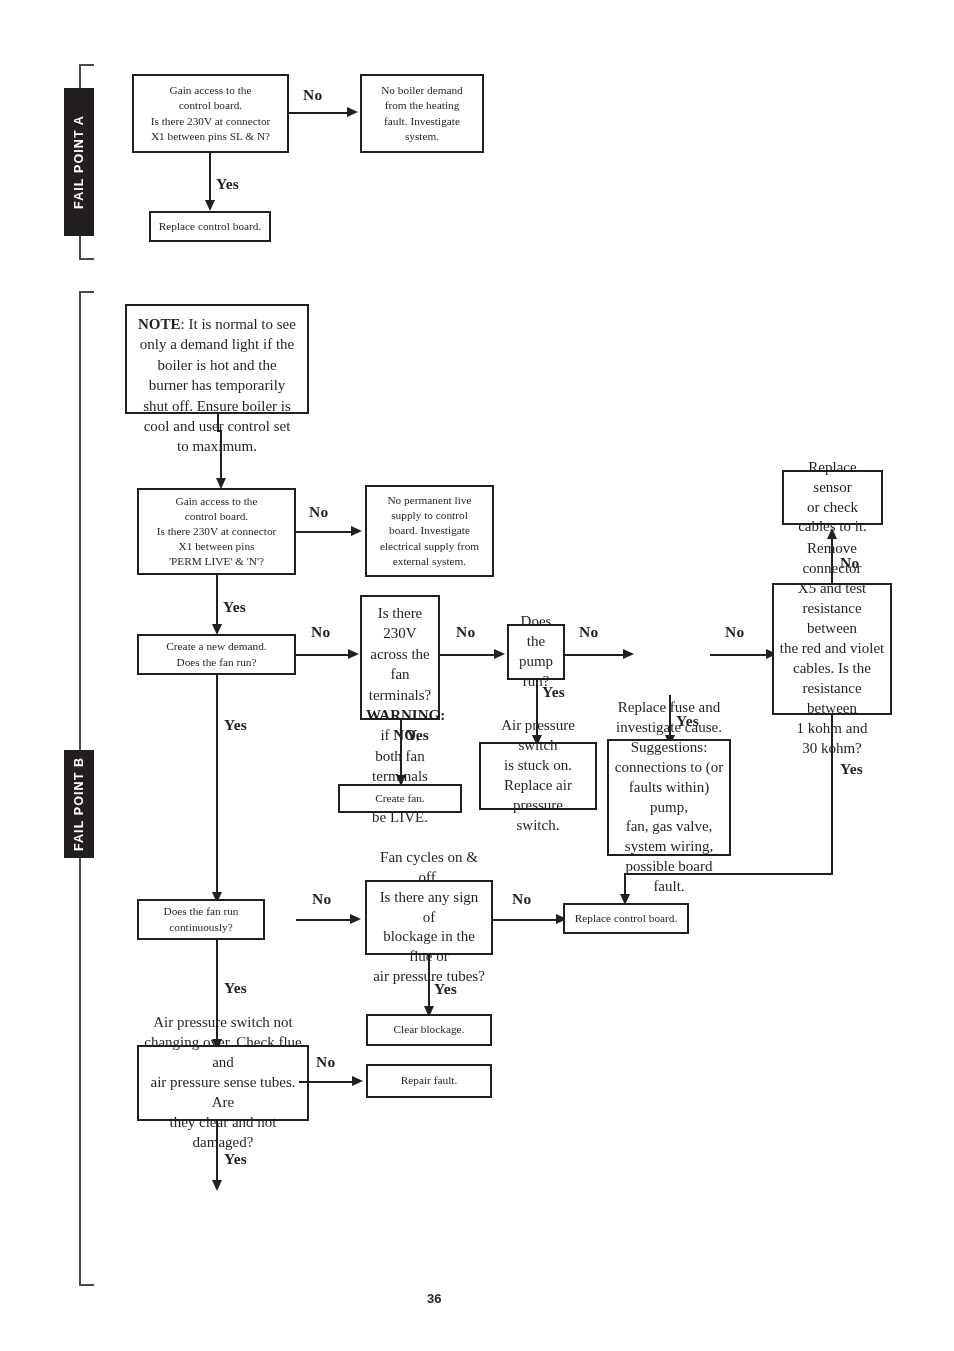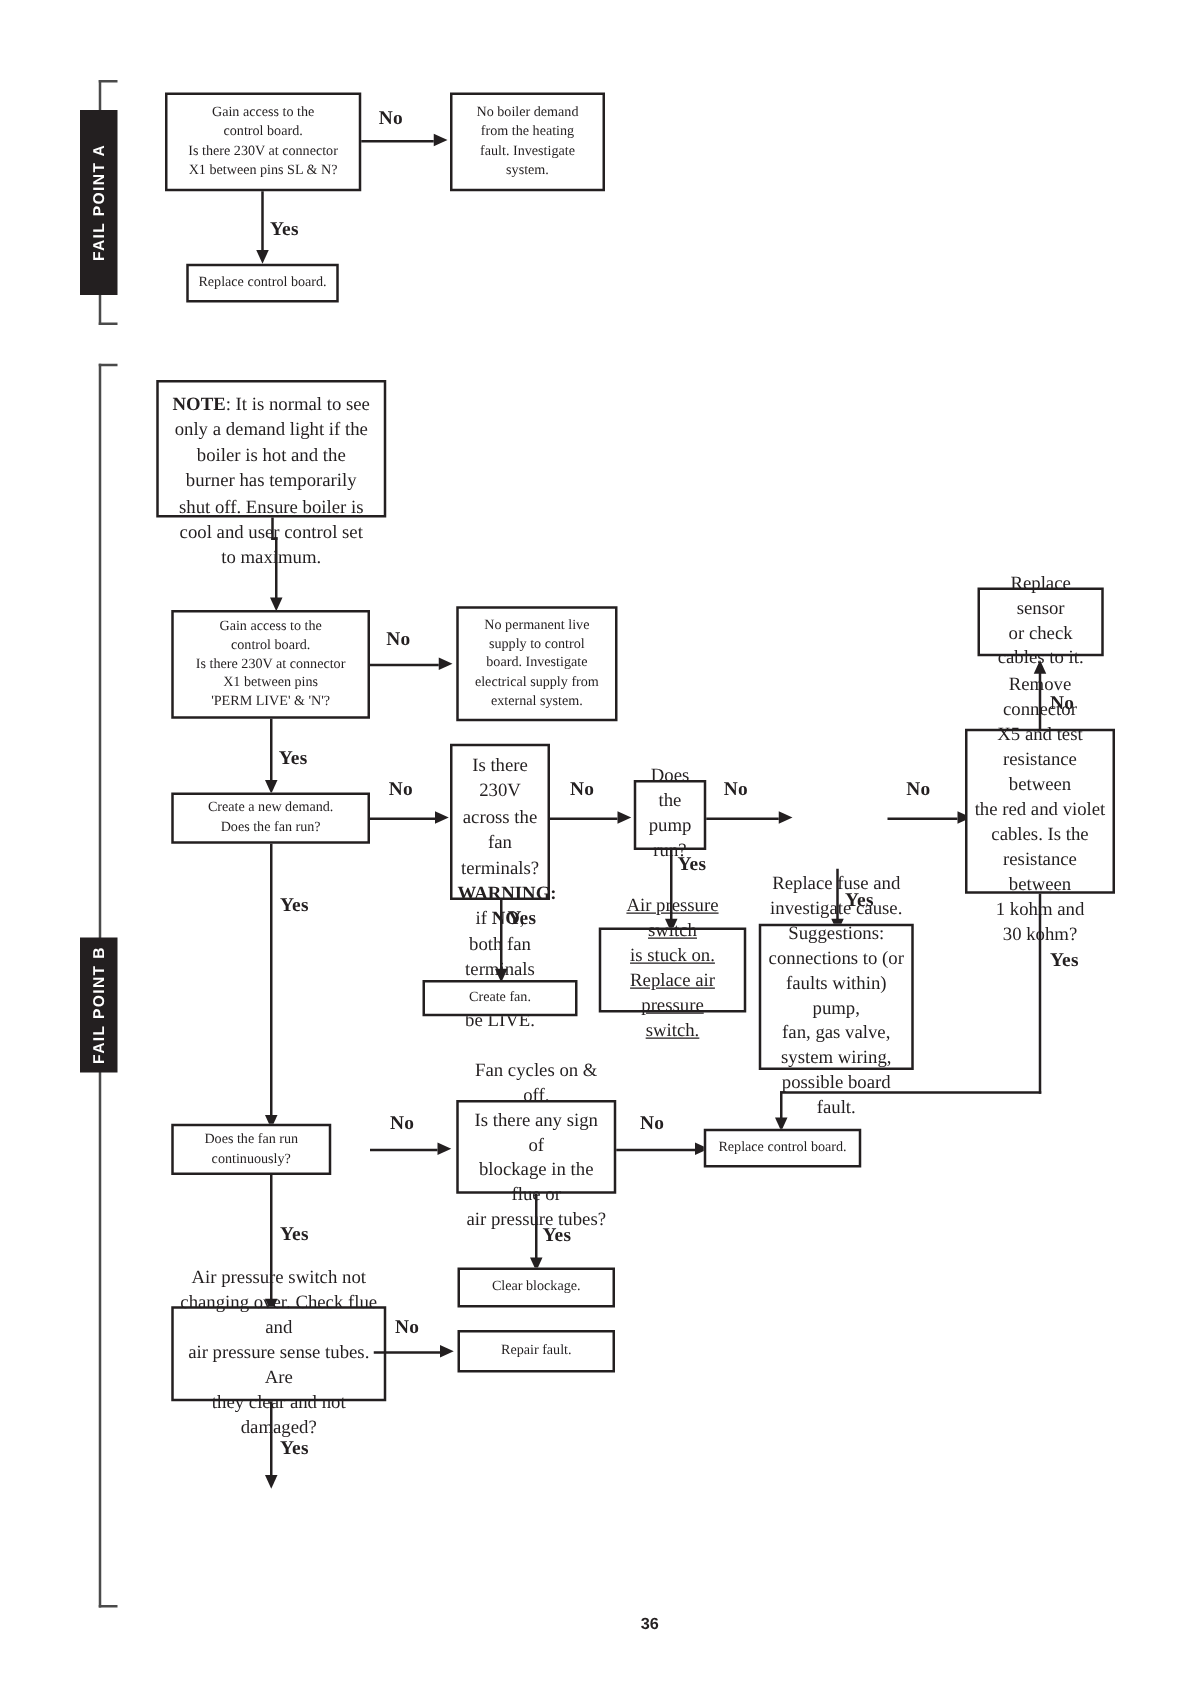--- a/index.html
+++ b/index.html
@@ -103,21 +103,21 @@
     height: 1.6px;
     background: #4a4a4a;
   }
   
   .pagenum {
     position: absolute;
     font-family: "Liberation Sans", sans-serif;
     font-size: 13px;
     font-weight: bold;
     color: #231f20;
-    text-align: right;
+    text-align: left;
   }
 </style>
 </head>
 <body>
 
 <div id="page">
 
   <div class="bracket-cap" style="left:79px; top:64px; width:15px;"></div>
   <div class="bracket-v" style="left:79px; top:64px; height:196px;"></div>
   <div class="bracket-cap" style="left:79px; top:258px; width:15px;"></div>
@@ -216,21 +216,21 @@
 run?</div>
 
   <div class="ln h" style="left:565px; top:654px; width:58px;"></div>
   <div class="arw right" style="left:623px; top:649px;"></div>
   <div class="elabel" style="left:579px; top:623px;">No</div>
 
   <div class="ln v" style="left:536px; top:680px; height:56px;"></div>
   <div class="arw down" style="left:531.5px; top:735px;"></div>
   <div class="elabel" style="left:542px; top:683px;">Yes</div>
 
-  <div class="box small" style="left:479px; top:742px; width:118px; height:68px;text-decoration:underline;">Air pressure switch
+  <div class="box small" style="left:479px; top:742px; width:118px; height:68px;">Air pressure switch
 is stuck on.
 Replace air pressure
 switch.</div>
 
 
   <div class="ln h" style="left:710px; top:654px; width:56px;"></div>
   <div class="arw right" style="left:766px; top:649px;"></div>
   <div class="elabel" style="left:725px; top:623px;">No</div>
 
   <div class="ln v" style="left:669px; top:695px; height:41px;"></div>

